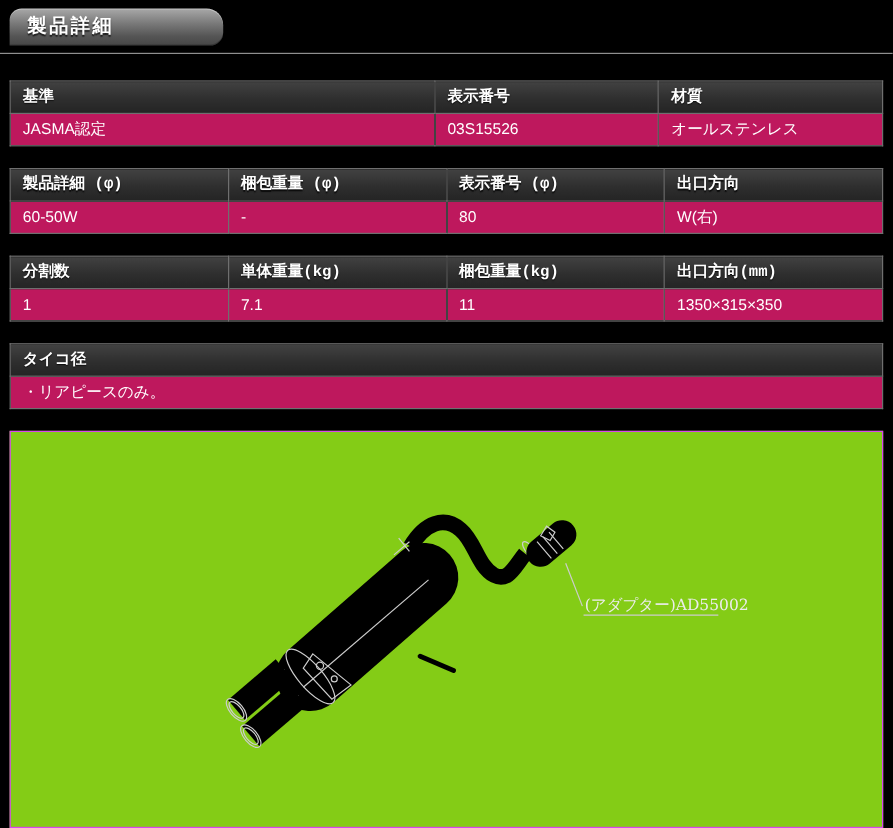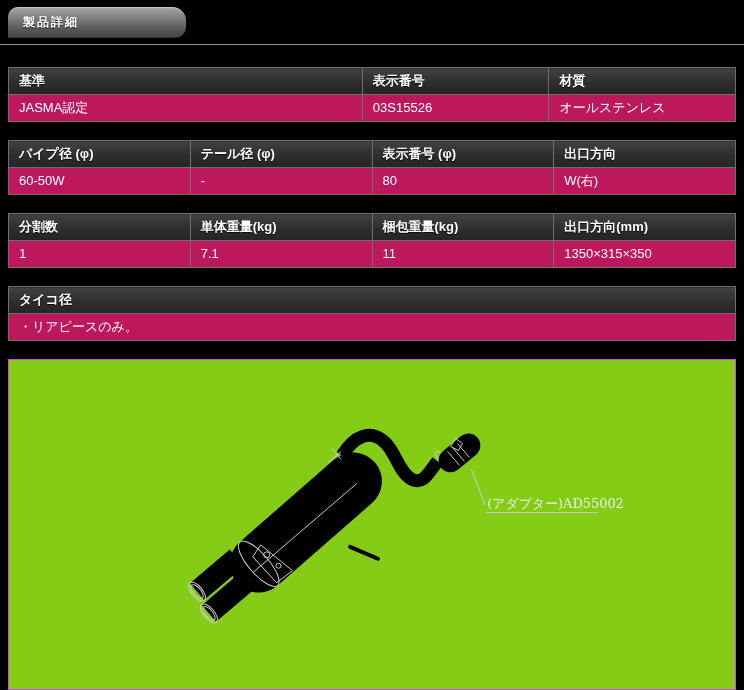--- a/index.html
+++ b/index.html
@@ -16,38 +16,38 @@
   }
   .tab{
     margin-left:8px;width:178px;height:31px;
     border-radius:10px 14px 11px 0;
     background:linear-gradient(180deg,#a9a9a9 0%,#7a7a7a 40%,#555 75%,#464646 100%);
     box-shadow:inset 0 1px 0 rgba(255,255,255,.35), inset 0 -1px 0 rgba(0,0,0,.25);
     display:flex;align-items:center;
     padding-left:15px;box-sizing:border-box;
   }
   .tab-label{
-    color:#fff;font-weight:bold;font-size:12px;letter-spacing:2px;
+    color:#fff;font-weight:bold;font-size:16px;letter-spacing:2px;
     text-shadow:0 1px 1px rgba(0,0,0,.7);
   }
   
   table.spec{
     border-collapse:collapse;table-layout:fixed;
     width:728px;margin:18px 0 0 8px;
   }
   table.spec.first{margin-top:22px;}
   table.spec th, table.spec td{
     border:1px solid #6f6f6f;
     font-size:13px;color:#fff;text-align:left;
     padding:5px 10px;height:16px;line-height:16px;
     white-space:nowrap;overflow:hidden;
   }
   table.spec th{
     background:linear-gradient(180deg,#414141 0%,#2e2e2e 55%,#242424 100%);
-    font-weight:bold;text-shadow:0 1px 1px rgba(0,0,0,.8);
+    font-weight:bold;text-shadow:0 1px 1px rgba(0,0,0,.8);font-family:Liberation Mono, monospace;
   }
   table.spec td{background:#be185d;font-weight:normal;}
   .w50{width:50%;} .w25{width:25%;}
   
   .diagram{
     width:726px;height:329px;margin:18px 0 0 8px;
     border:1px solid #d946ef;background:#84cc16;
   }
   .diagram svg{display:block;width:100%;height:100%;}
   .dwg{stroke:#cdcdcd;fill:none;stroke-width:1;}
@@ -79,22 +79,22 @@
       <td>JASMA認定</td>
       <td>03S15526</td>
       <td>オールステンレス</td>
     </tr>
   </tbody>
 </table>
 
 <table class="spec">
   <thead>
     <tr>
-      <th class="w25">パイプ径 (φ)</th>
-      <th class="w25">テール径 (φ)</th>
+      <th class="w25">製品詳細 (φ)</th>
+      <th class="w25">梱包重量 (φ)</th>
       <th class="w25">表示番号 (φ)</th>
       <th class="w25">出口方向</th>
     </tr>
   </thead>
   <tbody>
     <tr>
       <td>60-50W</td>
       <td>-</td>
       <td>80</td>
       <td>W(右)</td>

